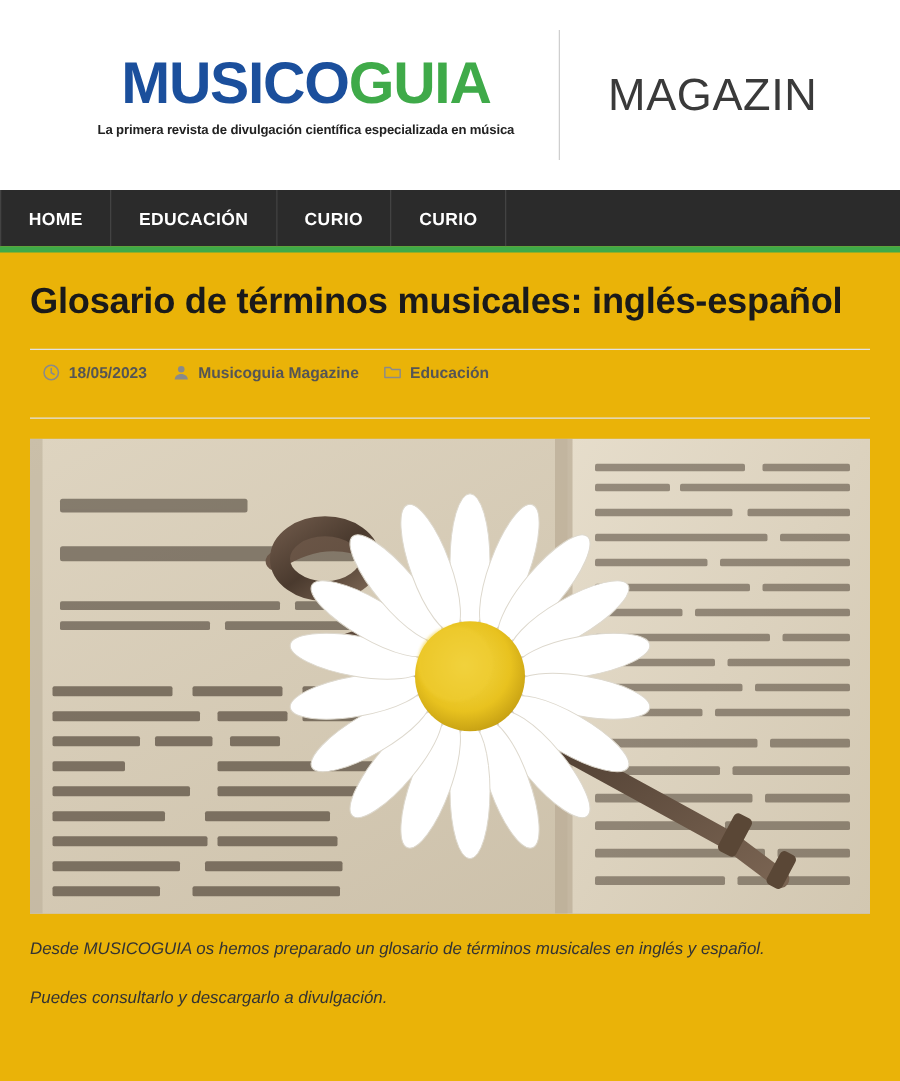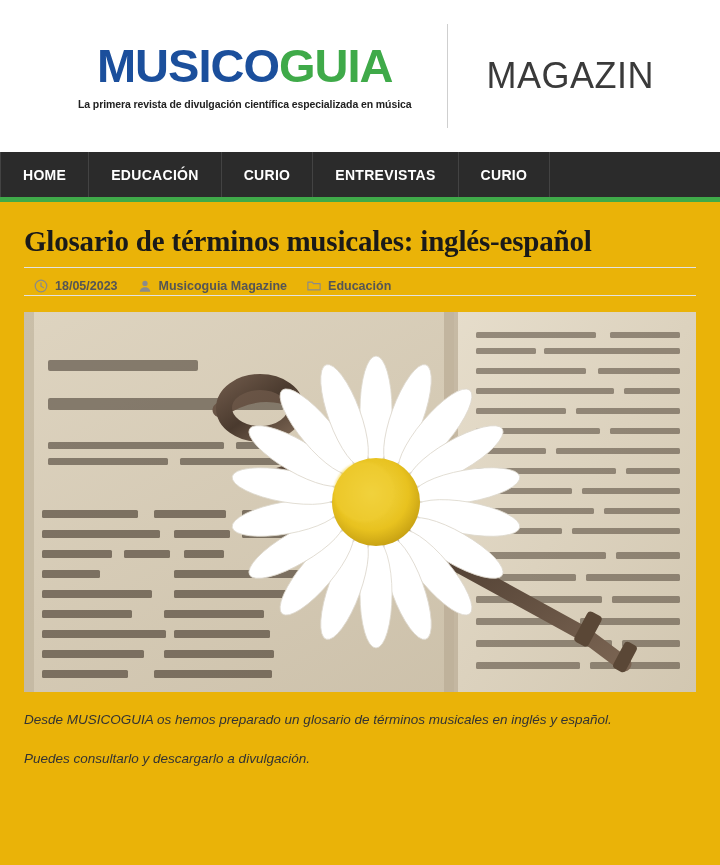--- a/index.html
+++ b/index.html
@@ -93,33 +93,32 @@
 
   
   .article {
     padding: 22px 24px 0 24px;
   }
   .article-title {
     font-size: 29px;
     line-height: 1.22;
     font-weight: bold;
     color: #1a1a1a;
-    margin: 0 0 8px 0;
+    margin: 0 0 20px 0;
     letter-spacing: -0.2px;
-    font-family: Liberation Serif, serif;
   }
   .meta-rule {
     border-top: 1px solid #e2e2e2;
     margin-bottom: 0;
   }
   .meta {
     display: flex;
     align-items: center;
     gap: 20px;
-    padding: 11px 0 2px 10px;
+    padding: 11px 0 29px 10px;
     border-bottom: 1px solid #e2e2e2;
   }
   .meta-item {
     display: flex;
     align-items: center;
     gap: 7px;
     font-size: 12.5px;
     color: #555555;
     font-weight: bold;
     white-space: nowrap;
@@ -167,21 +166,20 @@
       <div class="brand-tagline">La primera revista de divulgación científica especializada en música</div>
     </div>
     <div class="header-divider"></div>
     <div class="magazine-word">MAGAZIN</div>
   </div>
 
   <div class="nav">
     <div class="nav-item">HOME</div>
     <div class="nav-item">EDUCACIÓN</div>
     <div class="nav-item">CURIO</div>
-    <div class="nav-item">ENTREVISTAS</div>
     <div class="nav-item">CURIO</div>
   </div>
   <div class="nav-accent"></div>
 
   <div class="article">
     <h1 class="article-title">Glosario de términos musicales: inglés-español</h1>
 
     <div class="meta-rule"></div>
     <div class="meta">
       <div class="meta-item">

